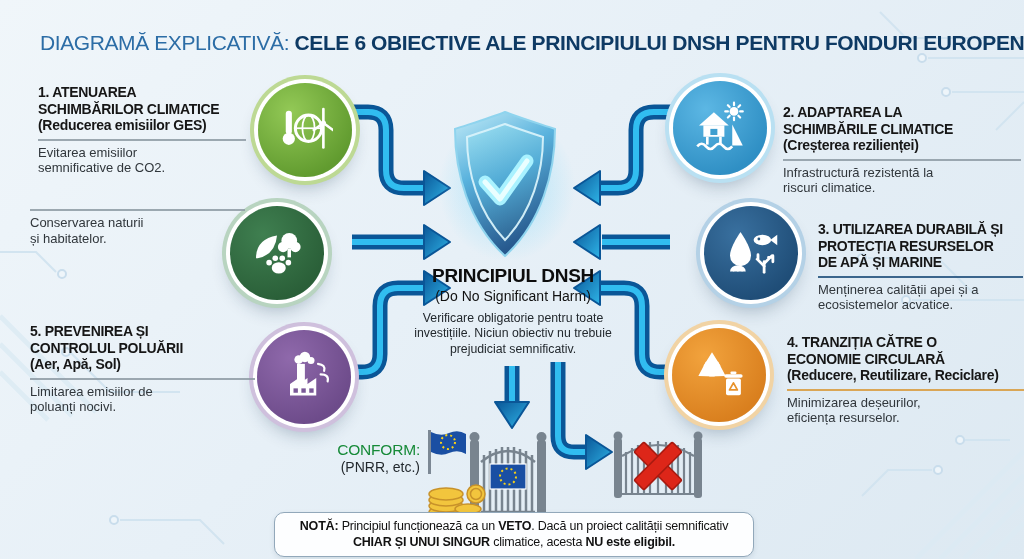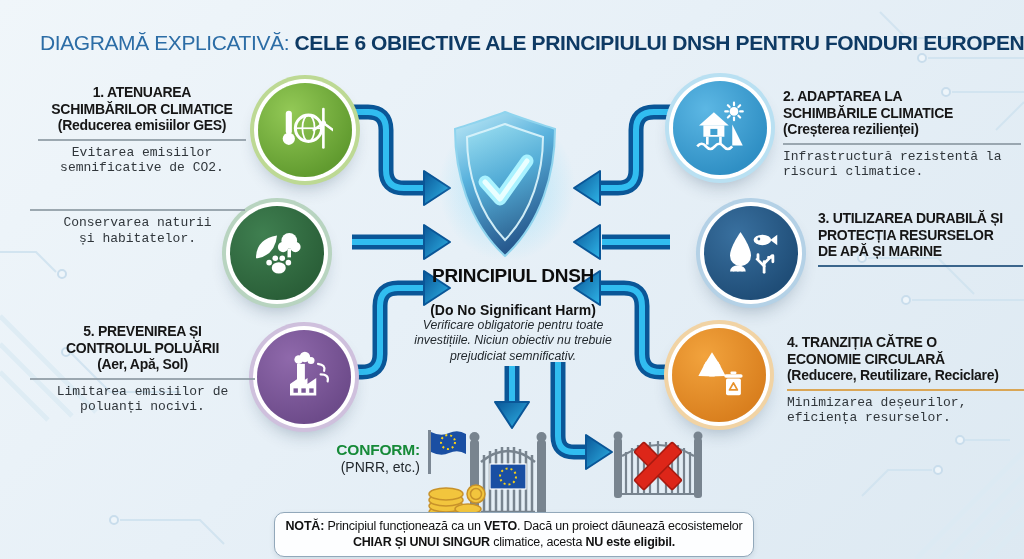--- a/index.html
+++ b/index.html
@@ -11,47 +11,47 @@
   svg{display:block}
   .decor,.arrows{position:absolute;left:0;top:0;pointer-events:none;}
   .decor{z-index:0}
   .arrows{z-index:1}
 
   .hdr{position:absolute;left:40px;top:31px;z-index:3;font-size:21px;letter-spacing:-0.4px;white-space:nowrap;}
   .hdr .pfx{font-weight:500;color:#2c6da6;}
   .hdr .main{font-weight:800;color:#0e3a64;}
 
   .obj{position:absolute;z-index:3;}
-  .obj.left{text-align:center;}
+  .obj.left{text-align:left;}
   .obj.right{text-align:left;}
   .obj-h{font-size:14px;font-weight:700;line-height:1.18;letter-spacing:-0.3px;color:#161616;white-space:pre-line;}
   .obj-rule{height:2px;margin:5px 0 4px 0;opacity:.85;}
-  .obj-d{font-size:13px;line-height:1.2;color:#30363b;white-space:pre-line;font-family:Liberation Mono, monospace;}
+  .obj-d{font-size:13px;line-height:1.2;color:#30363b;white-space:pre-line;}
 
   .circ{position:absolute;z-index:2;width:94px;height:94px;border-radius:50%;
         display:flex;align-items:center;justify-content:center;}
   .c1{background:radial-gradient(circle at 35% 30%,#93c956,#619b2f 75%);box-shadow:0 0 0 4px #fff,0 0 0 8px #bdd994,0 10px 18px rgba(20,50,80,.30);}
   .c2{background:radial-gradient(circle at 35% 30%,#5cb7e4,#2f8fc4 75%);box-shadow:0 0 0 4px #fff,0 0 0 8px #b9e0f2,0 10px 18px rgba(20,50,80,.30);}
   .c3{background:radial-gradient(circle at 35% 30%,#39709f,#1f4d77 75%);box-shadow:0 0 0 4px #fff,0 0 0 8px #b4d1e6,0 10px 18px rgba(20,50,80,.30);}
   .c4{background:radial-gradient(circle at 35% 30%,#f2a33d,#d97f1e 75%);box-shadow:0 0 0 4px #fff,0 0 0 8px #f1d3a4,0 10px 18px rgba(20,50,80,.30);}
   .c5{background:radial-gradient(circle at 35% 30%,#8f69ab,#6d4b8a 75%);box-shadow:0 0 0 4px #fff,0 0 0 8px #cfc0dd,0 10px 18px rgba(20,50,80,.30);}
   .c6{background:radial-gradient(circle at 35% 30%,#3f7f50,#2a5f38 75%);box-shadow:0 0 0 4px #fff,0 0 0 8px #b8d4c0,0 10px 18px rgba(20,50,80,.30);}
 
   .shield-glow{position:absolute;left:412px;top:84px;width:190px;height:206px;z-index:2;border-radius:50%;
     background:radial-gradient(closest-side,rgba(120,215,250,.55),rgba(120,215,250,0) 72%);}
   .shield{position:absolute;left:452px;top:110px;width:106px;height:148px;z-index:2;}
 
   .center-txt{position:absolute;left:403px;top:265px;width:220px;text-align:center;z-index:3;}
   .center-title{font-size:19px;font-weight:800;letter-spacing:-0.3px;color:#0d0d0d;}
-  .center-sub{font-size:14px;font-weight:700;color:#111;margin-top:15px;}
-  .center-desc{font-size:12.3px;line-height:1.25;color:#23292e;white-space:pre-line;font-style:italic;}
+  .center-sub{font-size:14px;font-weight:400;color:#111;margin-top:1px;}
+  .center-desc{font-size:12.3px;line-height:1.25;color:#23292e;margin-top:7px;white-space:pre-line;}
 
   .conform-txt{position:absolute;left:232px;top:441px;width:188px;text-align:right;z-index:3;}
   .neconform-txt{position:absolute;left:708px;top:441px;width:220px;text-align:left;z-index:3;}
-  .out-label{font-size:15.5px;font-weight:700;letter-spacing:-0.2px;}
+  .out-label{font-size:15.5px;font-weight:400;letter-spacing:-0.2px;}
   .out-line1{font-size:14.5px;font-weight:800;color:#132c45;letter-spacing:-0.2px;line-height:1.15;}
   .out-line2{font-size:14px;color:#23292e;line-height:1.2;}
   .neconform-txt .out-line2{font-weight:800;color:#132c45;font-size:14.5px;letter-spacing:-0.2px;}
 
   .gfx{position:absolute;z-index:2;}
 
   .note{position:absolute;left:274px;top:512px;width:462px;z-index:3;background:#fdfeff;
     border:1.5px solid #92a8ba;border-radius:10px;padding:5px 8px;text-align:center;
     font-size:12.5px;line-height:1.3;letter-spacing:-0.2px;color:#111;box-shadow:0 2px 5px rgba(40,70,100,.12);}
   .note .b{font-weight:800;}
@@ -164,21 +164,21 @@
       <g stroke="#fff" stroke-width="3" stroke-linecap="round">
         <line x1="53" y1="26" x2="53" y2="52"></line>
           <line x1="53" y1="24" x2="53" y2="8"></line>
         <line x1="53" y1="24" x2="42" y2="32"></line>
           <line x1="53" y1="24" x2="64" y2="32"></line>
       </g>
         <circle cx="53" cy="24" r="3" fill="#fff"></circle>
     </svg>
   </div>
 
-  <div class="obj right" style="left:783px;top:88px;width:238px">
+  <div class="obj right" style="left:783px;top:104px;width:238px">
     <div class="obj-h">2. ADAPTAREA LA
 SCHIMBĂRILE CLIMATICE
 (Creșterea rezilienței)</div>
     <div class="obj-rule" style="background: rgb(141, 154, 163);"></div>
     <div class="obj-d">Infrastructură rezistentă la
 riscuri climatice.</div>
   </div>
   <div class="circ c2" style="left:673px;top:81px">
     <svg width="56" height="56" viewBox="0 0 64 64">
       <g fill="#fff">
@@ -199,25 +199,27 @@
           <rect x="13" y="29" width="24" height="13"></rect>
         <rect x="16" y="42" width="3" height="9"></rect>
           <rect x="31" y="42" width="3" height="9"></rect>
         <polygon points="46,28 58,52 46,52"></polygon>
       </g>
       <rect x="21" y="33" width="8" height="7" fill="#3f9fd0"></rect>
       <path d="M6,53 q5,-6 10,0 t10,0 t10,0 t10,0" stroke="#fff" stroke-width="3" fill="none"></path>
     </svg>
   </div>
 
-  <div class="obj right" style="left:818px;top:210px;width:205px">
+  <div class="obj right" style="left:818px;top:221px;width:205px">
     <div class="obj-h">3. UTILIZAREA DURABILĂ ȘI
 PROTECȚIA RESURSELOR
 DE APĂ ȘI MARINE</div>
     <div class="obj-rule" style="background: rgb(29, 78, 121);"></div>
+    <div class="obj-d">Menținerea calității apei și a
+ecosistemelor acvatice.</div>
   </div>
   <div class="circ c3" style="left:704px;top:206px">
     <svg width="56" height="56" viewBox="0 0 64 64">
       <path d="M20,8 C20,8 8,25 8,35 a12,12 0 0 0 24,0 C32,25 20,8 20,8 Z" fill="#fff"></path>
       <ellipse cx="45" cy="17" rx="10" ry="6" fill="#fff"></ellipse>
       <polygon points="54,17 62,11 62,23" fill="#fff"></polygon>
       <circle cx="41" cy="16" r="1.6" fill="#27577f"></circle>
       <g stroke="#fff" stroke-width="3.2" fill="none" stroke-linecap="round">
         <path d="M47,54 v-12"></path>
           <path d="M47,47 l-8,-8 m1,-5 v5"></path>
@@ -406,17 +408,17 @@
       <g transform="rotate(45 46 38)">
           <rect x="19" y="31" width="54" height="14" rx="2" fill="#dd2619" stroke="#a81a10" stroke-width="1.5"></rect>
         </g>
       <g transform="rotate(-45 46 38)">
           <rect x="19" y="31" width="54" height="14" rx="2" fill="#dd2619" stroke="#a81a10" stroke-width="1.5"></rect>
         </g>
     </g>
   </svg>
 
   <div class="note">
-    <div><span class="b">NOTĂ:</span><span> Principiul funcționează ca un </span><span class="b">VETO</span><span>. Dacă un proiect dăunează ecosistemelor</span></div>
+    <div><span class="b">NOTĂ:</span><span> Principiul funcționează ca un </span><span class="b">VETO</span><span>. Dacă un proiect calității semnificativ</span></div>
     <div><span class="b">CHIAR ȘI UNUI SINGUR</span><span> climatice, acesta </span><span class="b">NU este eligibil.</span></div>
   </div>
 
 </div>
 
 </body></html>

